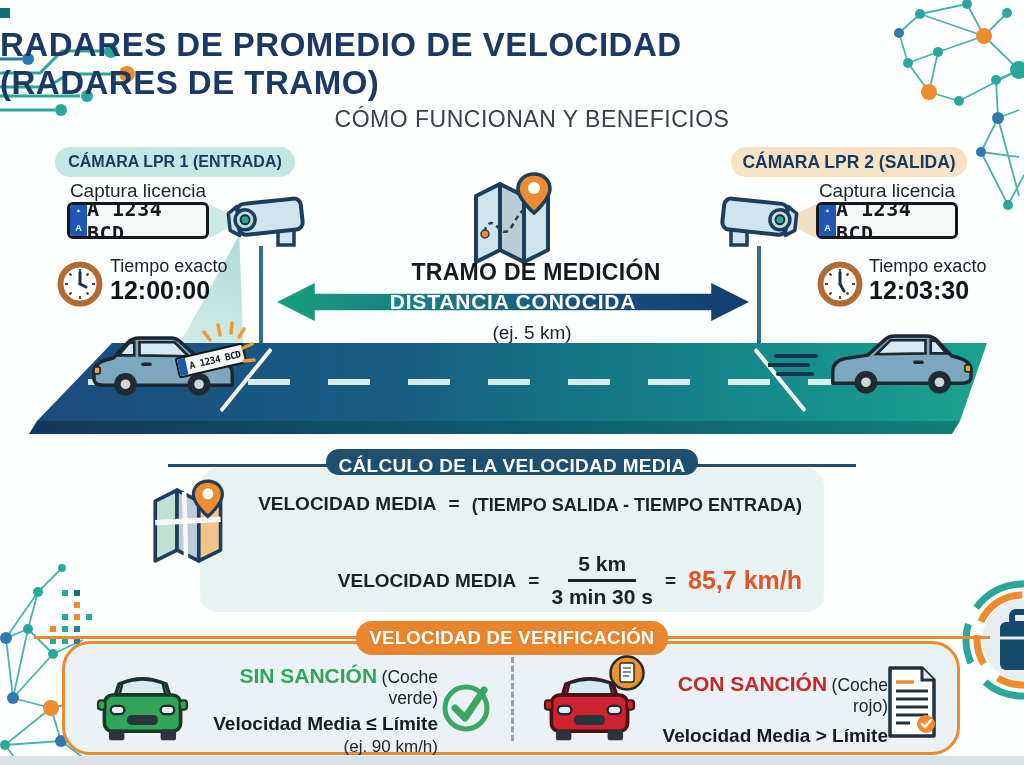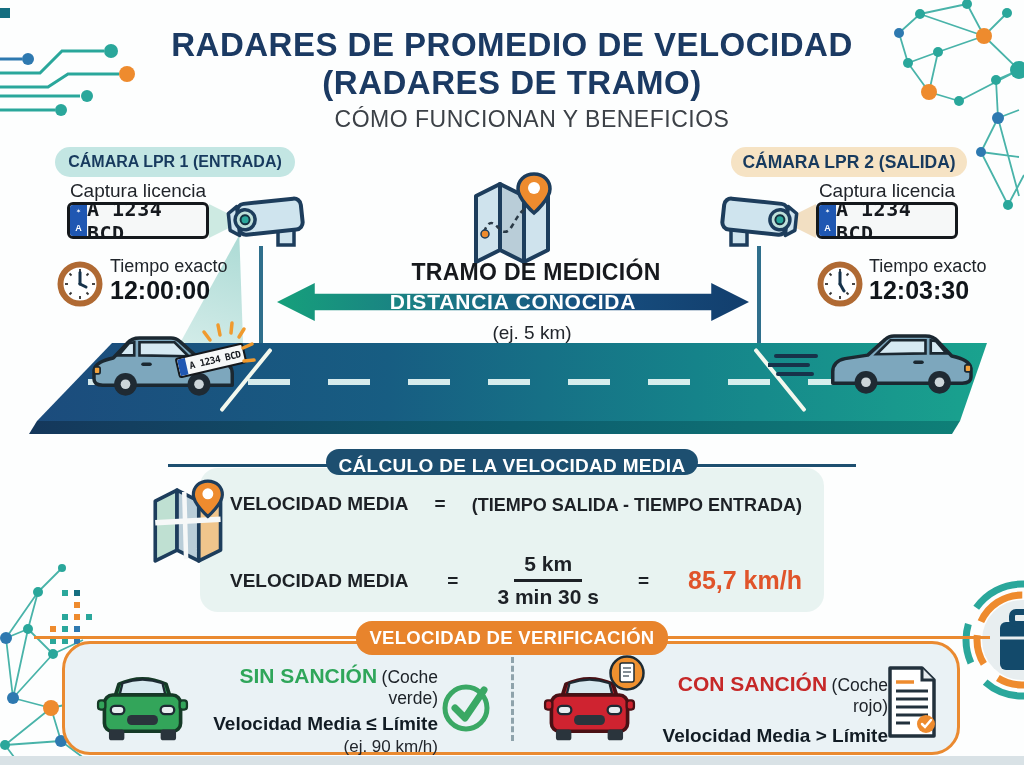--- a/index.html
+++ b/index.html
@@ -1,21 +1,21 @@
 <!DOCTYPE html>
 <html><head>
 <meta charset="utf-8">
 <style>
   html,body{margin:0;padding:0;}
   body{font-family:"Liberation Sans","DejaVu Sans",sans-serif;background:#fff;}
   #canvas{position:relative;width:1024px;height:765px;background:#fdfefe;overflow:hidden;}
   .abs{position:absolute;}
   .ctr{text-align:right;}
   
-  .title-main{width:100%;text-align:center;font-weight:bold;color:#1b3a63;font-size:33px;letter-spacing:.5px;}
+  .title-main{width:100%;text-align:left;font-weight:bold;color:#1b3a63;font-size:33px;letter-spacing:.5px;}
   .title-sub{width:100%;text-align:center;color:#3c4147;font-size:23px;letter-spacing:.5px;padding-left:20px;}
   
   .pill{border-radius:16px;font-weight:bold;text-align:center;}
   .pill.teal{background:#c3e6e3;color:#173a5e;font-size:16px;line-height:30px;}
   .pill.tan{background:#f6e3c4;color:#173a5e;font-size:17.5px;line-height:30px;}
   .pill.navy{background:#1d4f70;color:#fff;font-size:19px;line-height:33px;letter-spacing:.3px;}
   .pill.orange{background:#e8842c;color:#fff;font-size:18.5px;line-height:34px;letter-spacing:.3px;}
   .hline{height:3px;}
   .hline.navy{background:#1d4f70;}
   .hline.orange{background:#ea8a30;}
@@ -47,21 +47,21 @@
     clip-path:polygon(37px 0,960px 0,952px 100%,29px 100%);}
   .dashes{background:repeating-linear-gradient(90deg,#e6f7f5 0 42px,transparent 42px 80px);opacity:.92;}
   .rline{width:4px;background:#f3f8ee;border-radius:2px;}
   .pole{width:4px;background:#2f6f8c;}
   
   .panel-calc{background:#e8f3f1;border-radius:18px;}
   .frac{display:inline-flex;flex-direction:column;align-items:center;}
   .frac .num-t{padding:0 10px 3px 10px;border-bottom:3px solid #1d2126;}
   .frac .den-t{padding-top:3px;}
   .fx{font-size:19px;font-weight:bold;color:#1d2126;}
-  .fx-row{display:flex;align-items:center;justify-content:space-between;gap:12px;}
+  .fx-row{display:flex;align-items:center;justify-content:flex-end;gap:12px;}
   .result{color:#e0542a;font-weight:bold;font-size:25px;}
   
   .panel-res{background:#eaf2f5;border:3px solid #ea8a30;border-radius:28px;box-sizing:border-box;}
   .divider{border-left:3px dashed #8fa3ab;}
   .ok-title{color:#2fa65a;font-weight:bold;font-size:21px;}
   .bad-title{color:#c62828;font-weight:bold;font-size:21px;}
   .note{color:#1c2127;font-size:17.5px;font-weight:500;}
   .rule{color:#121c24;font-size:19px;font-weight:bold;}
   .rule-ex{color:#22262c;font-size:17px;}
   .botstrip{background:#d9e2e6;}

